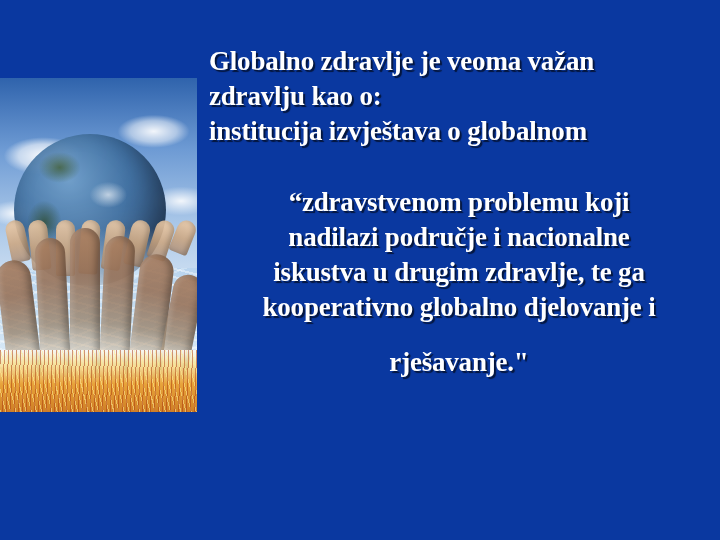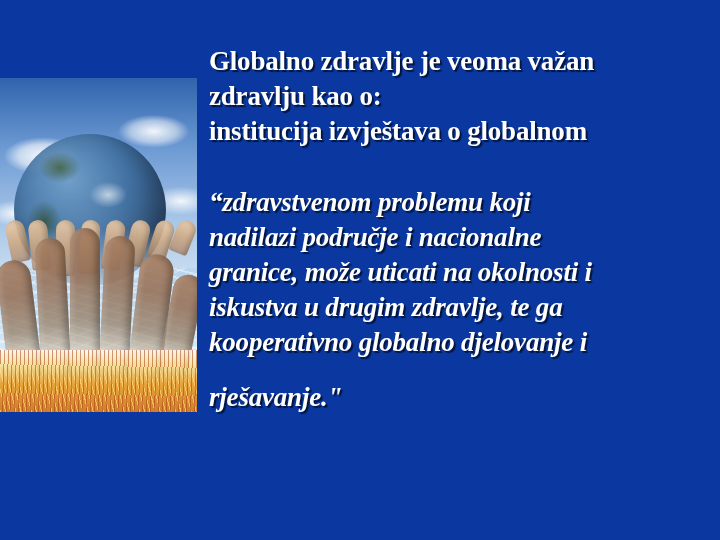--- a/index.html
+++ b/index.html
@@ -146,22 +146,22 @@
     font-size: 27px;
     line-height: 35px;
     letter-spacing: -0.2px;
     text-shadow: 2px 2px 1px rgba(0,0,0,0.62);
   }
   .para.bold {
     font-weight: bold;
   }
   .para.quote {
     font-weight: bold;
-    font-style: italic;
     margin-top: 36px;
+    text-align: center;
   }
   .para .ln {
     display: block;
     white-space: nowrap;
   }
   .para.quote .ln.last {
     margin-top: 20px;
   }
 </style>
 </head>
@@ -198,21 +198,20 @@
 
     <div class="para bold">
       <span class="ln">Globalno zdravlje je veoma važan</span>
       <span class="ln">zdravlju kao o:</span>
       <span class="ln">institucija izvještava o globalnom</span>
     </div>
 
     <div class="para quote">
       <span class="ln">“zdravstvenom problemu koji</span>
       <span class="ln">nadilazi područje i nacionalne</span>
-      <span class="ln">granice, može uticati na okolnosti i</span>
       <span class="ln">iskustva u drugim zdravlje, te ga</span>
       <span class="ln">kooperativno globalno djelovanje i</span>
       <span class="ln last">rješavanje."</span>
     </div>
 
   </div>
 
 </div>
 
 </body></html>

